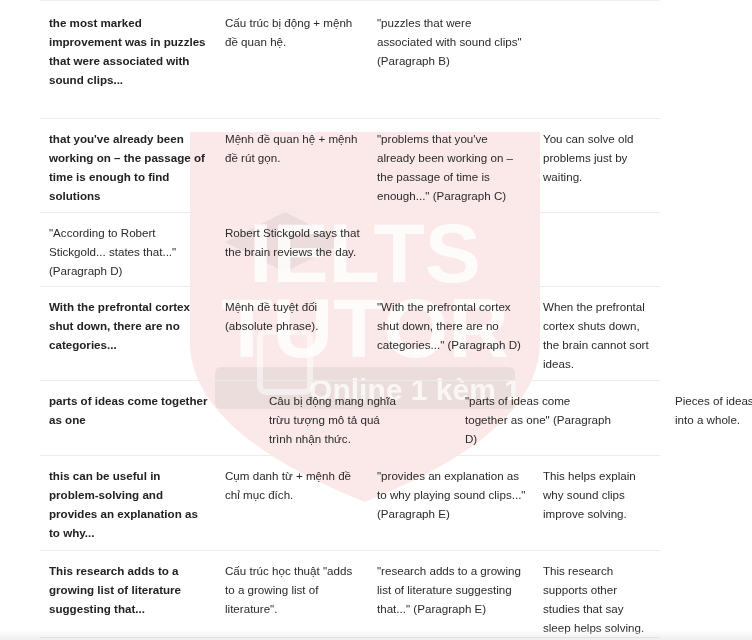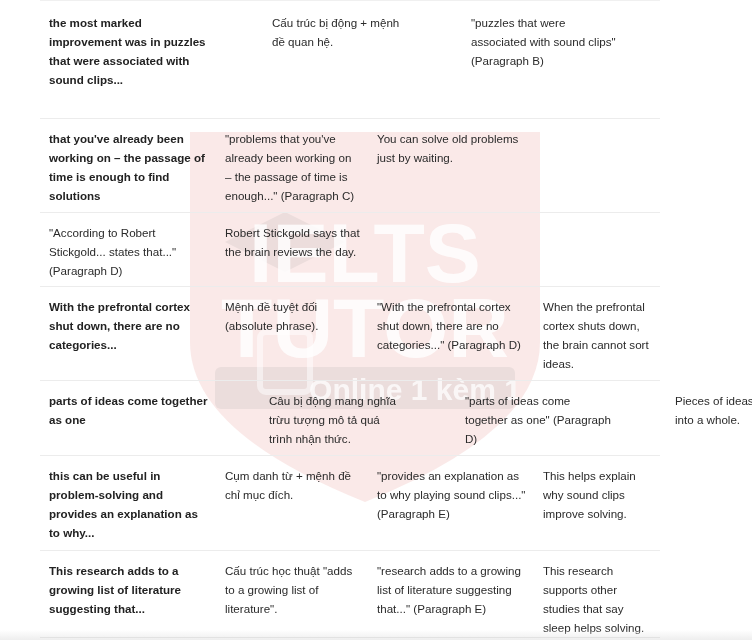--- a/index.html
+++ b/index.html
@@ -43,21 +43,21 @@
       box-sizing: border-box;
     }
     .cell {
       padding: 10px 8px 8px 9px;
       font-size: 11.6px;
       line-height: 19px;
       box-sizing: border-box;
       color: #2a2a2a;
     }
     .cell.phrase { font-weight: bold; color: #222; }
-    .r0 { height: 116px; margin-top: 2px; gap: 47px; }
+    .r0 { height: 116px; margin-top: 2px; }
     .r1 { height: 94px; }
     .r2 { height: 74px; }
     .r3 { height: 94px; }
     .r4 { height: 75px; gap: 44px; }
     .r5 { height: 95px; }
     .r6 { height: 88px; border-bottom: none; }
     .bottom-shade {
       position: absolute;
       left: 0; right: 0; bottom: 0;
       height: 10px;
@@ -93,20 +93,21 @@
   <div class="table">
 
     <div class="row r0">
       <div class="cell phrase">the most marked improvement was in puzzles that were associated with sound clips...</div>
       <div class="cell">Cấu trúc bị động + mệnh đề quan hệ.</div>
       <div class="cell">"puzzles that were associated with sound clips" (Paragraph B)</div>
     </div>
 
     <div class="row r1">
       <div class="cell phrase">that you've already been working on – the passage of time is enough to find solutions</div>
+      <div class="cell">Mệnh đề quan hệ + mệnh đề rút gọn.</div>
       <div class="cell">"problems that you've already been working on – the passage of time is enough..." (Paragraph C)</div>
       <div class="cell">You can solve old problems just by waiting.</div>
     </div>
 
     <div class="row r2">
       <div class="cell">"According to Robert Stickgold... states that..." (Paragraph D)</div>
       <div class="cell">Robert Stickgold says that the brain reviews the day.</div>
     </div>
 
     <div class="row r3">

